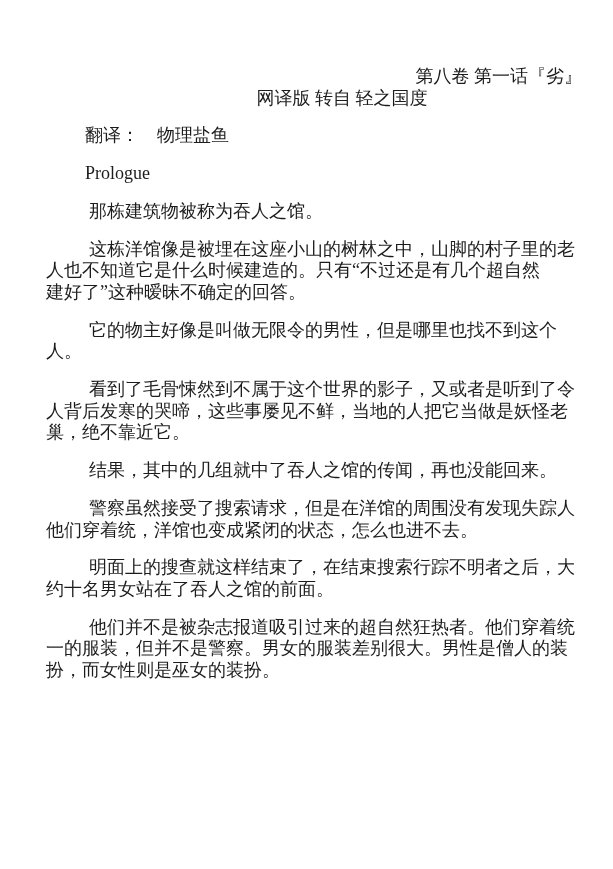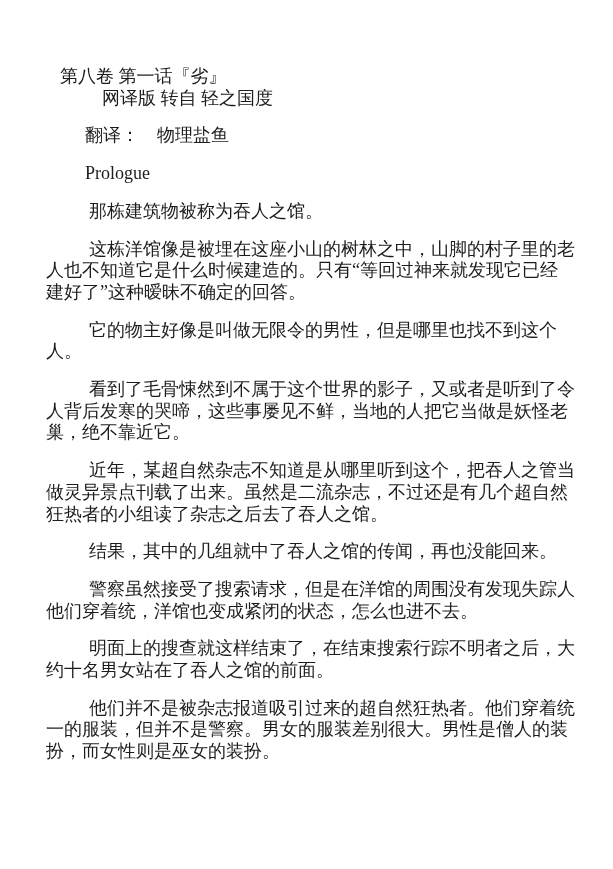--- a/index.html
+++ b/index.html
@@ -22,25 +22,27 @@
     width: 540px;
     font-size: 18px;
     line-height: 21.7px;
   }
   .doc-title {
     padding-left: 18px;
     white-space: pre;
     margin: 0;
     font-weight: normal;
     font-size: 18px;
+    text-align: right;
   }
   .doc-source {
     padding-left: 60px;
     white-space: pre;
     margin: 0 0 16px 0;
+    text-align: center;
   }
   .meta-line {
     white-space: pre;
     text-indent: 43px;
     margin: 0 0 16px 0;
   }
   .para {
     white-space: pre;
     text-indent: 43px;
     margin: 0 0 16px 4px;
@@ -50,30 +52,27 @@
 <body style="background: rgb(255, 255, 255); color: rgb(28, 28, 28);">
 
 <div class="doc-page">
   <h1 class="doc-title">第八卷 第一话『劣』</h1>
   <div class="doc-source">网译版 转自 轻之国度</div>
   <div class="meta-line">翻译：　物理盐鱼</div>
   <div class="meta-line">Prologue</div>
 
   <p class="para">那栋建筑物被称为吞人之馆。</p>
   <p class="para">这栋洋馆像是被埋在这座小山的树林之中，山脚的村子里的老
-人也不知道它是什么时候建造的。只有“等回过神来就发现它已经
+人也不知道它是什么时候建造的。只有“不过还是有几个超自然
 建好了”这种暧昧不确定的回答。</p>
   <p class="para">它的物主好像是叫做无限令的男性，但是哪里也找不到这个
 人。</p>
   <p class="para">看到了毛骨悚然到不属于这个世界的影子，又或者是听到了令
 人背后发寒的哭啼，这些事屡见不鲜，当地的人把它当做是妖怪老
 巢，绝不靠近它。</p>
-  <p class="para">近年，某超自然杂志不知道是从哪里听到这个，把吞人之管当
-做灵异景点刊载了出来。虽然是二流杂志，不过还是有几个超自然
-狂热者的小组读了杂志之后去了吞人之馆。</p>
   <p class="para">结果，其中的几组就中了吞人之馆的传闻，再也没能回来。</p>
   <p class="para">警察虽然接受了搜索请求，但是在洋馆的周围没有发现失踪人
 他们穿着统，洋馆也变成紧闭的状态，怎么也进不去。</p>
   <p class="para">明面上的搜查就这样结束了，在结束搜索行踪不明者之后，大
 约十名男女站在了吞人之馆的前面。</p>
   <p class="para">他们并不是被杂志报道吸引过来的超自然狂热者。他们穿着统
 一的服装，但并不是警察。男女的服装差别很大。男性是僧人的装
 扮，而女性则是巫女的装扮。</p>
 </div>
 

